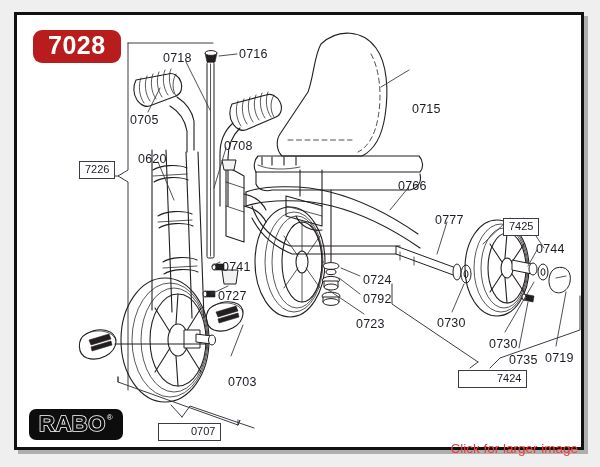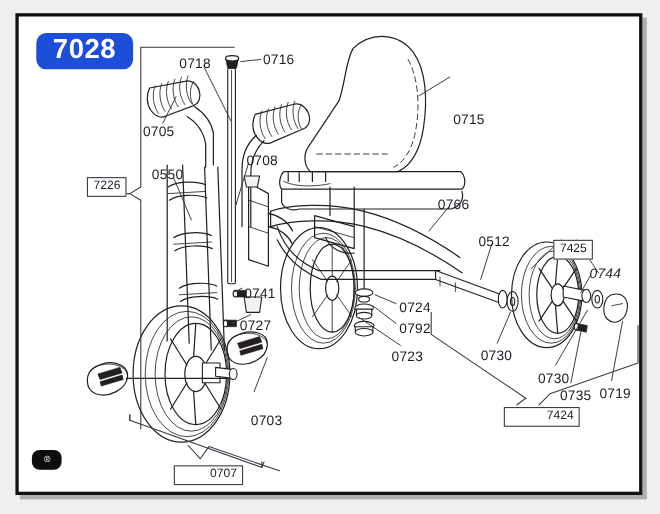--- a/index.html
+++ b/index.html
@@ -44,21 +44,21 @@
     border:1.4px solid #3b3b46;
     padding:2px 5px 3px 5px;
     line-height:1;
     white-space:nowrap;
   }
 
   
   .badge{
     position:absolute;
     left:33px; top:30px;
-    background:#1d4ed8;
+    background:#b91c1c;
     color:#ffffff;
     font-family:"Liberation Sans", sans-serif;
     font-size:25px;
     font-weight:bold;
     letter-spacing:0.5px;
     padding:3px 15px 5px 15px;
     border-radius:9px;
     line-height:1;
   }
 
@@ -364,38 +364,40 @@
     </g>
   </svg>
 
   <div class="badge">7028</div>
 
   <div class="callout" style="left:163px;top:52px;">0718</div>
   <div class="callout" style="left:239px;top:48px;">0716</div>
   <div class="callout" style="left:412px;top:63px;margin-top:40px;">0715</div>
   <div class="callout" style="left:130px;top:114px;">0705</div>
   <div class="callout" style="left:224px;top:140px;">0708</div>
-  <div class="callout" style="left:138px;top:153px;">0550</div>
+  <div class="callout" style="left:138px;top:153px;">0620</div>
   <div class="callout" style="left:398px;top:180px;">0766</div>
-  <div class="callout" style="left:435px;top:214px;">0512</div>
-  <div class="callout" style="left:536px;top:243px;font-style:italic;">0744</div>
+  <div class="callout" style="left:435px;top:214px;">0777</div>
+  <div class="callout" style="left:536px;top:243px;">0744</div>
   <div class="callout" style="left:222px;top:261px;">0741</div>
   <div class="callout" style="left:363px;top:274px;">0724</div>
   <div class="callout" style="left:218px;top:290px;">0727</div>
   <div class="callout" style="left:363px;top:293px;">0792</div>
   <div class="callout" style="left:356px;top:318px;">0723</div>
   <div class="callout" style="left:437px;top:317px;">0730</div>
   <div class="callout" style="left:489px;top:338px;">0730</div>
   <div class="callout" style="left:228px;top:376px;">0703</div>
   <div class="callout" style="left:509px;top:354px;">0735</div>
   <div class="callout" style="left:545px;top:352px;">0719</div>
 
   <div class="boxlabel" style="left:79px;top:161px;">7226</div>
   <div class="boxlabel" style="left:503px;top:218px;">7425</div>
   <div class="boxlabel" style="left:458px;top:370px;padding-left:38px;">7424</div>
   <div class="boxlabel" style="left:158px;top:423px;padding-left:32px;">0707</div>
 
   <div class="logo">
+    <span class="logo-text">RABO</span>
     <span class="logo-reg">®</span>
   </div>
 
+  <div class="biglink">Click for larger image</div>
 
 </div>
 
 </body></html>

